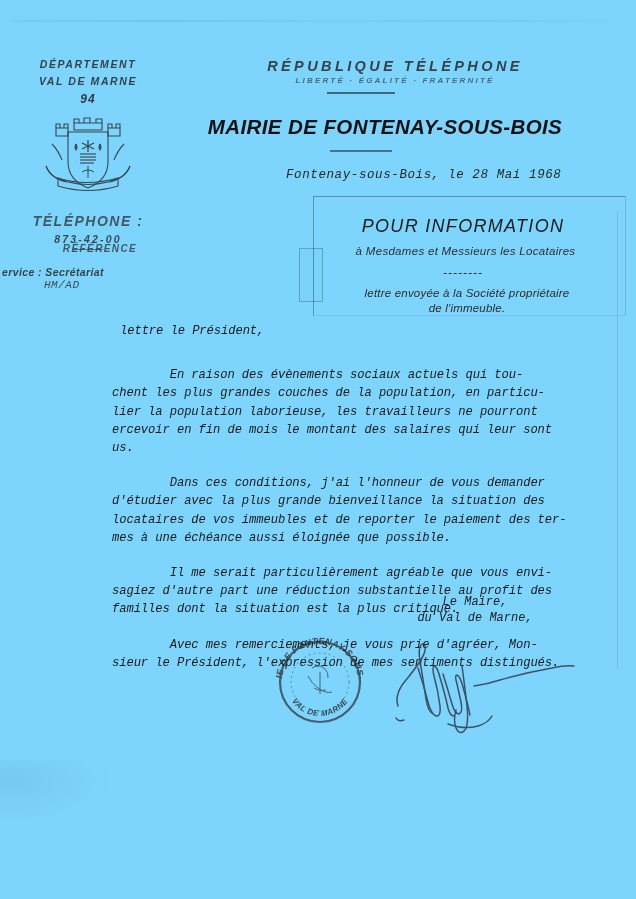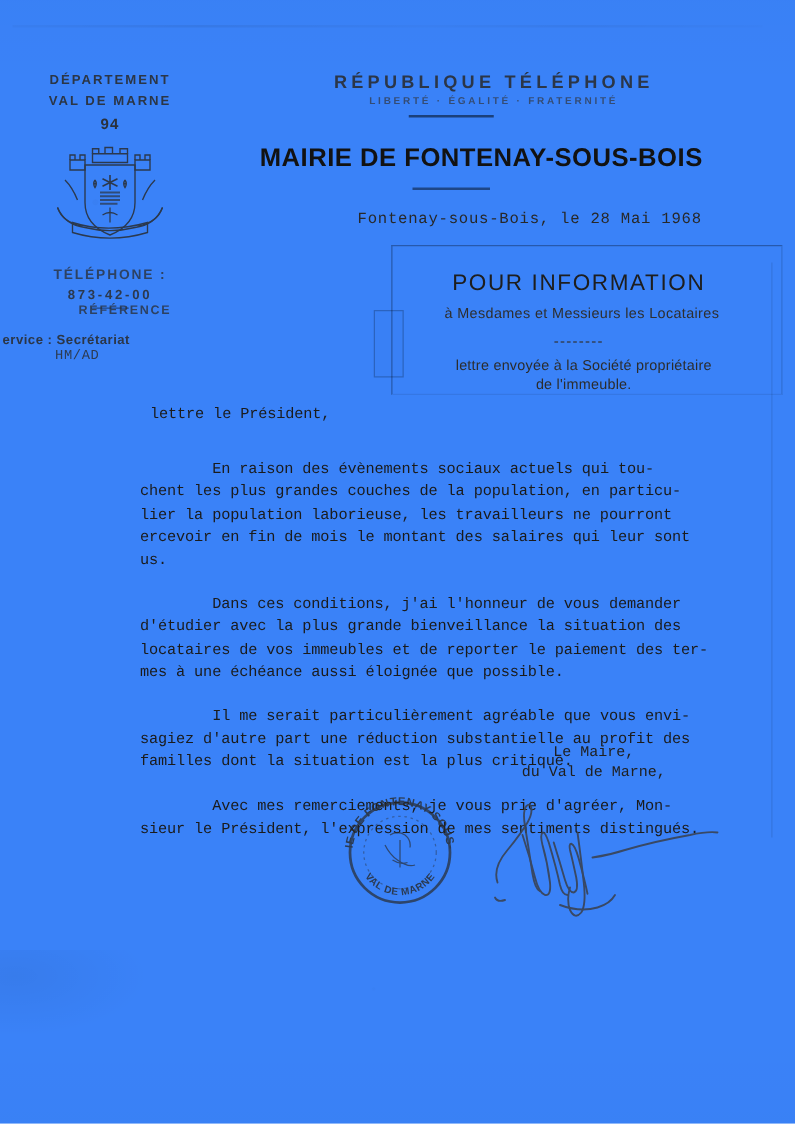--- a/index.html
+++ b/index.html
@@ -7,23 +7,24 @@
     padding: 0;
     background: #ffffff;
   }
   body {
     font-family: "Liberation Sans", sans-serif;
   }
   .page {
     position: relative;
     width: 636px;
     height: 899px;
-    background: #3b82f6;
+    background: #7dd3fc;
     overflow: hidden;
     filter: contrast(1.02);
+    font-style: italic;
   }
   
   .scan-noise {
     position: absolute;
     inset: 0;
     pointer-events: none;
     background:
       radial-gradient(circle at 12% 18%, rgba(0,0,0,0.018) 0 2px, transparent 3px),
       radial-gradient(circle at 62% 9%, rgba(0,0,0,0.015) 0 1px, transparent 2px),
       radial-gradient(circle at 84% 44%, rgba(0,0,0,0.015) 0 1px, transparent 2px),
@@ -82,21 +83,21 @@
     opacity: .9;
   }
   .crest {
     margin: 6px auto 0;
     width: 108px;
     height: 86px;
     opacity: .82;
   }
   .tel-label {
     margin-top: 9px;
-    font-size: 11px;
+    font-size: 14px;
     font-weight: 700;
     letter-spacing: 1.5px;
     opacity: .72;
   }
   .tel-number {
     margin-top: 4px;
     font-size: 10.5px;
     font-weight: 700;
     letter-spacing: 2.2px;
     opacity: .82;

